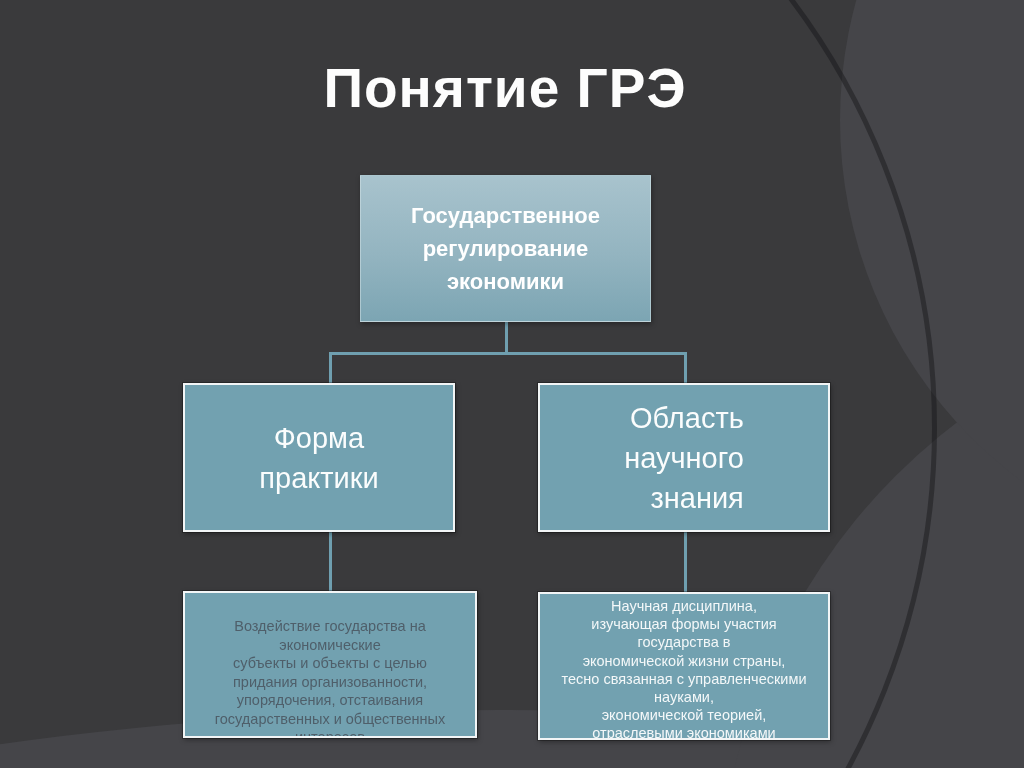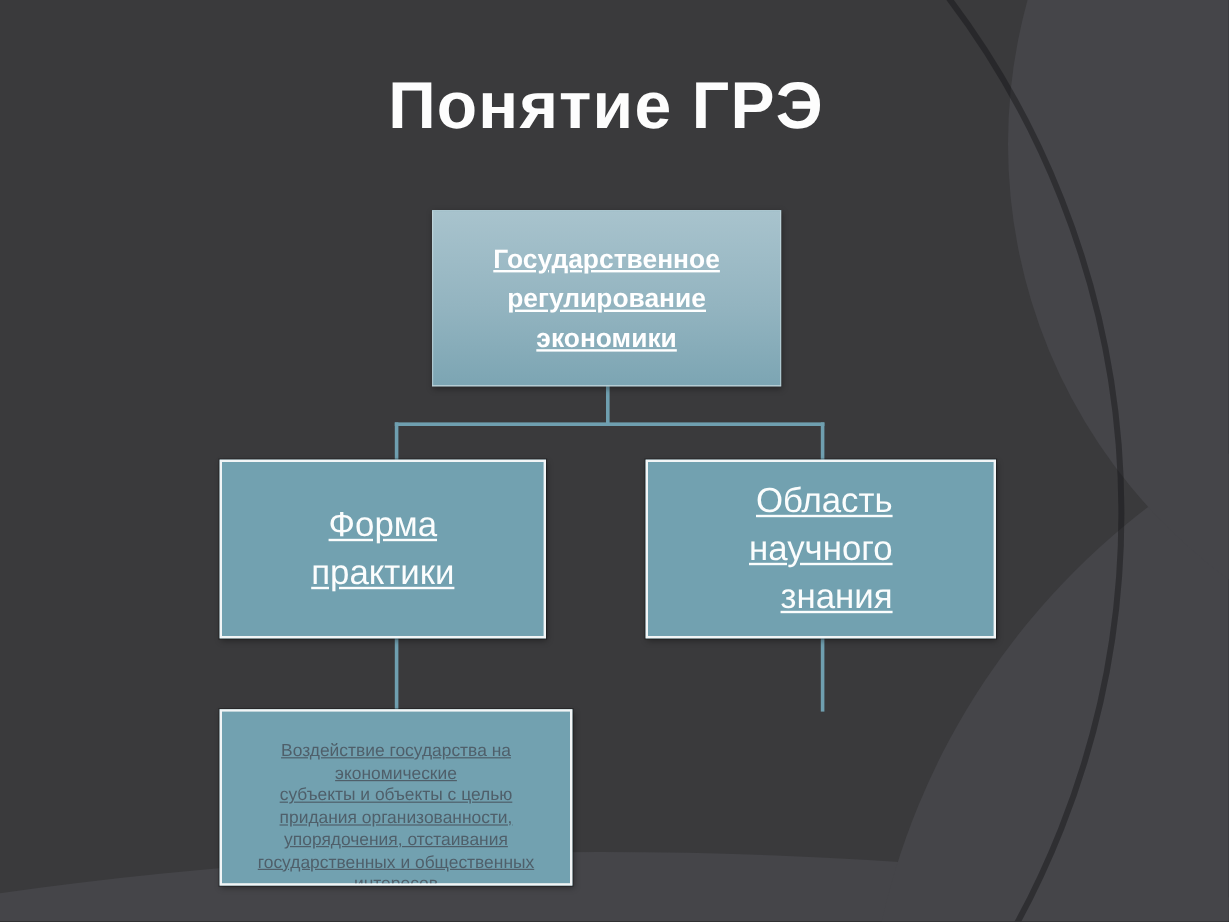--- a/index.html
+++ b/index.html
@@ -40,21 +40,20 @@
     font-size:55px;font-weight:700;letter-spacing:1px;
     color:var(--title-text,#fdfdfd);
   }
   
   .box{
     position:absolute;
     display:flex;align-items:center;justify-content:center;
     text-align:center;
     white-space:pre-line;
     box-shadow:1px 2px 5px rgba(0,0,0,0.35);
-    text-decoration:underline;
   }
   .root-box{
     left:360px;top:175px;width:291px;height:147px;
     background:linear-gradient(180deg,var(--root-gradient-top,#a8c3cd) 0%,#93b4c0 55%,var(--root-gradient-bottom,#7ca5b3) 100%);
     border:1px solid rgba(210,225,230,0.55);
     color:#ffffff;font-weight:700;
     font-size:22px;line-height:33px;
   }
   .teal-box{
     background:var(--box-teal,#72a1b0);
@@ -132,14 +131,24 @@
 
   <div class="box teal-box detail-box left">
     <span>Воздействие государства на
 экономические
 субъекты и объекты с целью
 придания организованности,
 упорядочения, отстаивания
 государственных и общественных
 интересов</span>
   </div>
+  <div class="box teal-box detail-box right">
+    <span>Научная дисциплина,
+изучающая формы участия
+государства в
+экономической жизни страны,
+тесно связанная с управленческими
+науками,
+экономической теорией,
+отраслевыми экономиками</span>
+  </div>
 
 </div>
 
 </body></html>

